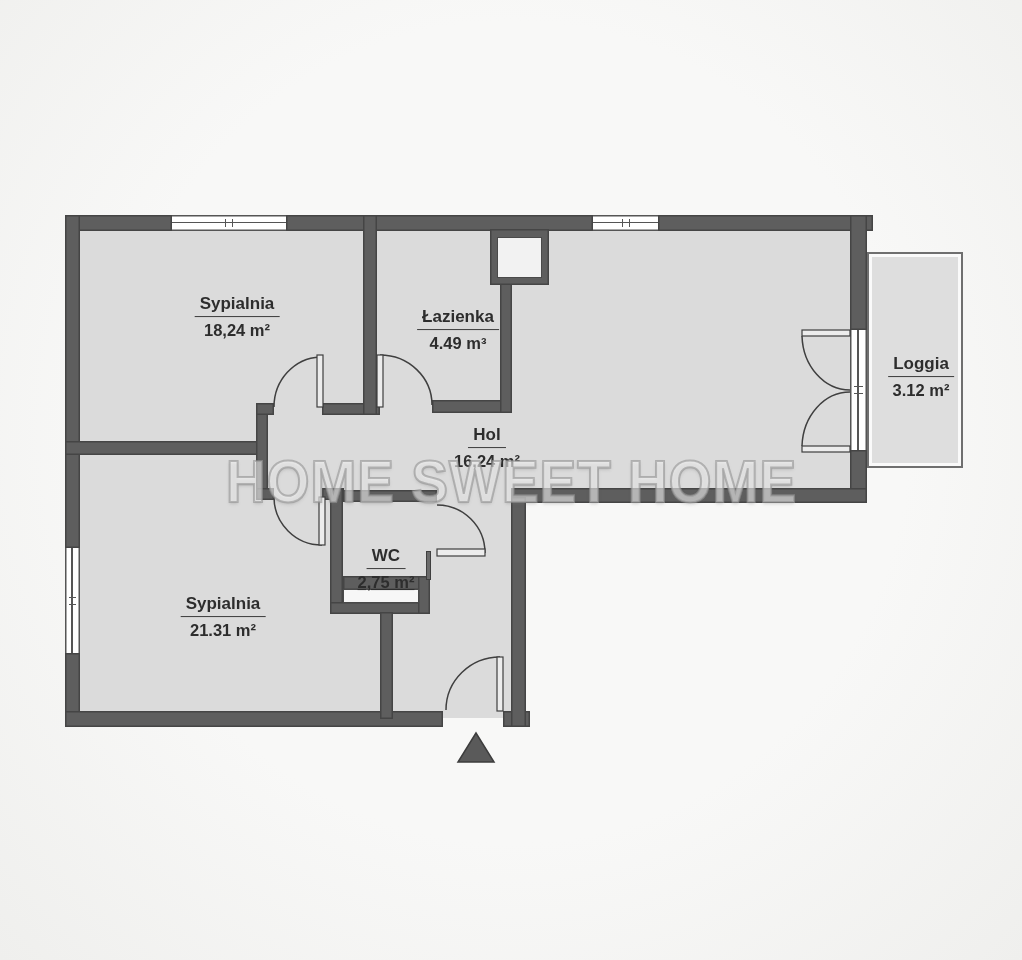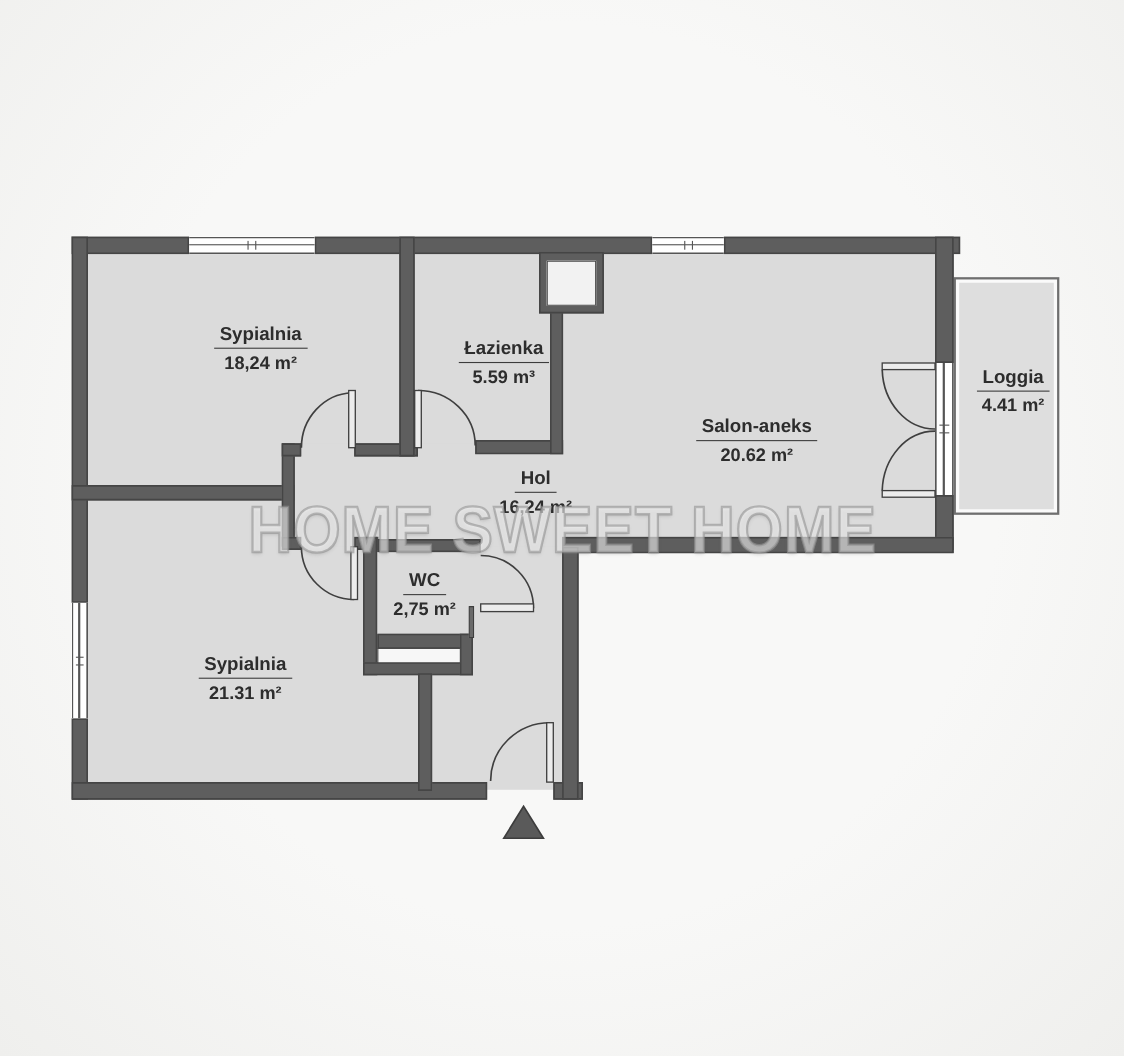--- a/index.html
+++ b/index.html
@@ -116,38 +116,34 @@
     </g>
     <polygon points="476,733 458,762 494,762" fill="#5a5a5a" stroke="#3d3d3d" stroke-width="1.5"></polygon>
   </svg>
 
   <div class="room-label" style="left:237px;top:317px;">
     <span class="nm">Sypialnia</span>
     <div class="ar">18,24 m²</div>
   </div>
   <div class="room-label" style="left:458px;top:330px;">
     <span class="nm">Łazienka</span>
-    <div class="ar">5.59 m³</div>
+    <div class="ar">4.49 m³</div>
   </div>
   <div class="room-label" style="left:487px;top:448px;">
     <span class="nm">Hol</span>
     <div class="ar">16,24 m²</div>
   </div>
-  <div class="room-label" style="left:688px;top:401px;">
-    <span class="nm">Salon-aneks</span>
-    <div class="ar">20.62 m²</div>
-  </div>
-  <div class="room-label" style="left:386px;top:541px;">
+  <div class="room-label" style="left:386px;top:569px;text-decoration:underline;">
     <span class="nm">WC</span>
     <div class="ar">2,75 m²</div>
   </div>
   <div class="room-label" style="left:223px;top:617px;">
     <span class="nm">Sypialnia</span>
     <div class="ar">21.31 m²</div>
   </div>
-  <div class="room-label" style="left:921px;top:356px;">
+  <div class="room-label" style="left:921px;top:377px;">
     <span class="nm">Loggia</span>
-    <div class="ar">4.41 m²</div>
+    <div class="ar">3.12 m²</div>
   </div>
 
   <div id="watermark">HOME SWEET HOME</div>
 
 </div>
 
 </body></html>

